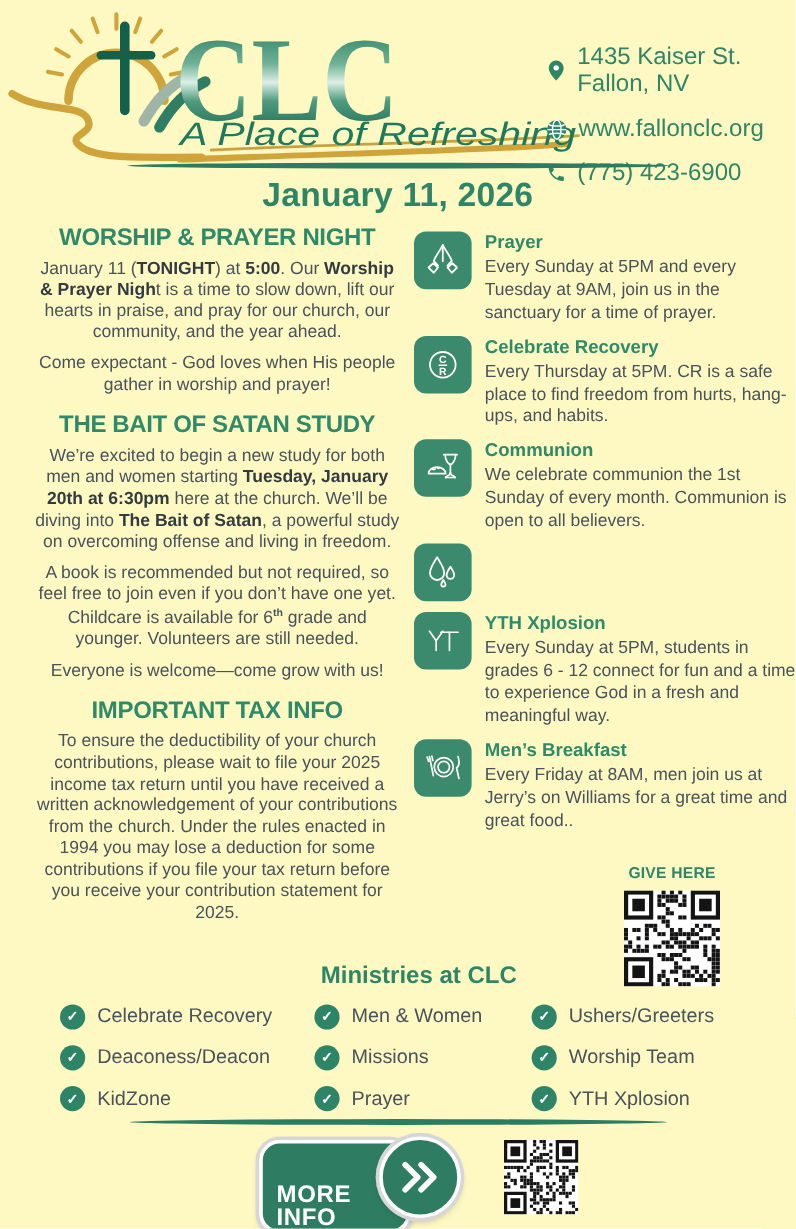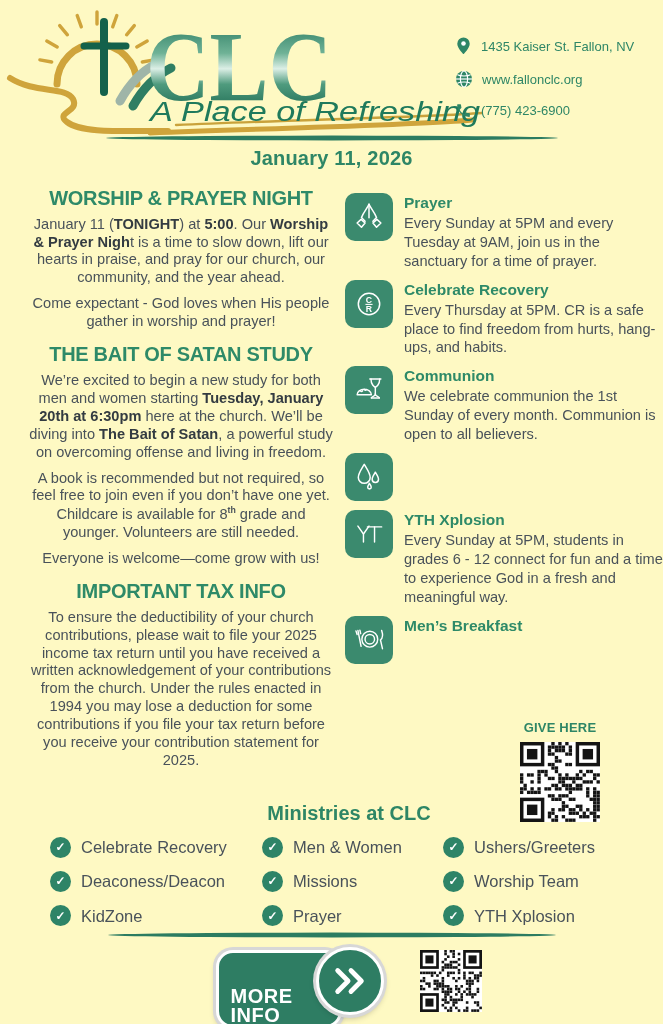--- a/index.html
+++ b/index.html
@@ -3,26 +3,26 @@
 <meta charset="utf-8">
 <style>
   * { margin:0; padding:0; box-sizing:border-box; }
   html,body { background:#ffffff; }
   body { font-family:"Liberation Sans", sans-serif; }
   .page { position:relative; width:663px; height:1024px; background:#fef9c3; overflow:hidden; }
 
   
   .logo-svg { position:absolute; left:0; top:0; width:500px; height:150px; }
   .contact { position:absolute; left:455px; top:36px; display:flex; flex-direction:column; gap:14px; }
-  .contact-row { display:flex; align-items:center; gap:9px; color:#2E8666; font-size:13px; font-weight:500; }
+  .contact-row { display:flex; align-items:center; gap:9px; color:#2E8666; font-size:20px; font-weight:500; }
   .contact-row svg { flex:none; }
   .divider { position:absolute; left:0; width:663px; height:8px; }
 
   .date { position:absolute; left:0; top:147px; width:663px; text-align:center;
-          color:#2E8666; font-size:20px; font-weight:800; letter-spacing:0.2px; }
+          color:#2E8666; font-size:28px; font-weight:800; letter-spacing:0.2px; }
 
   
   .left-col { position:absolute; left:28px; top:188px; width:306px;text-align:center; }
   .section { margin-bottom:13px; }
   .section h2 { color:#2E8A68; font-size:20px; font-weight:800; letter-spacing:-0.3px; line-height:1.08; margin-bottom:6px; }
   .section p { color:#49525A; font-size:14.6px; line-height:1.23; margin-bottom:8px; }
   .section p .b { font-weight:700; color:#333B41; }
   .section p sup { font-size:60%;font-weight:bold; }
 
   
@@ -147,21 +147,21 @@
 
     <div class="section">
       <h2>WORSHIP &amp; PRAYER NIGHT</h2>
       <p><span>January 11 (</span><span class="b">TONIGHT</span><span>) at </span><span class="b">5:00</span><span>. Our </span><span class="b">Worship &amp; Prayer Nigh</span><span>t is a time to slow down, lift our hearts in praise, and pray for our church, our community, and the year ahead.</span></p>
       <p><span>Come expectant - God loves when His people gather in worship and prayer!</span></p>
     </div>
 
     <div class="section">
       <h2>THE BAIT OF SATAN STUDY</h2>
       <p><span>We’re excited to begin a new study for both men and women starting </span><span class="b">Tuesday, January 20th at 6:30pm</span><span> here at the church. We’ll be diving into </span><span class="b">The Bait of Satan</span><span>, a powerful study on overcoming offense and living in freedom.</span></p>
-      <p><span>A book is recommended but not required, so feel free to join even if you don’t have one yet. Childcare is available for 8</span><sup>th</sup><span> grade and younger. Volunteers are still needed.</span></p>
+      <p><span>A book is recommended but not required, so feel free to join even if you don’t have one yet. Childcare is available for 6</span><sup>th</sup><span> grade and younger. Volunteers are still needed.</span></p>
       <p><span>Everyone is welcome—come grow with us!</span></p>
     </div>
 
     <div class="section">
       <h2>IMPORTANT TAX INFO</h2>
       <p><span>To ensure the deductibility of your church contributions, please wait to file your 2025 income tax return until you have received a written acknowledgement of your contributions from the church. Under the rules enacted in 1994 you may lose a deduction for some contributions if you file your tax return before you receive your contribution statement for 2025.</span></p>
     </div>
   </div>
 
   <div class="right-col">
@@ -246,20 +246,21 @@
       <div class="tile">
         <svg width="38" height="38" viewBox="0 0 48 48" fill="none" stroke="#fff" stroke-width="1.8" stroke-linecap="round">
           <circle cx="25" cy="23" r="10"></circle>
           <circle cx="25" cy="23" r="6"></circle>
           <path d="M10 12 L14 32 M7.5 12.5 L9 17 M12.5 11.5 L13.5 16"></path>
           <path d="M40 12 C42 18 41 22 38.5 24 L41 35"></path>
         </svg>
       </div>
       <div class="r-text">
         <div class="r-title">Men’s Breakfast</div>
+        <div class="r-body">Every Friday at 8AM, men join us at Jerry’s on Williams for a great time and great food..</div>
       </div>
     </div>
   </div>
 
   <div class="give">
     <div class="give-label">GIVE HERE</div>
     <span class="qr"><svg width="80" height="80" viewBox="0 0 80 80">
           <rect width="80" height="80" fill="#fff"></rect>
           <rect x="31.30" y="0.00" width="3.34" height="3.34" fill="#141414"></rect>
           <rect x="38.26" y="0.00" width="3.34" height="3.34" fill="#141414"></rect>

